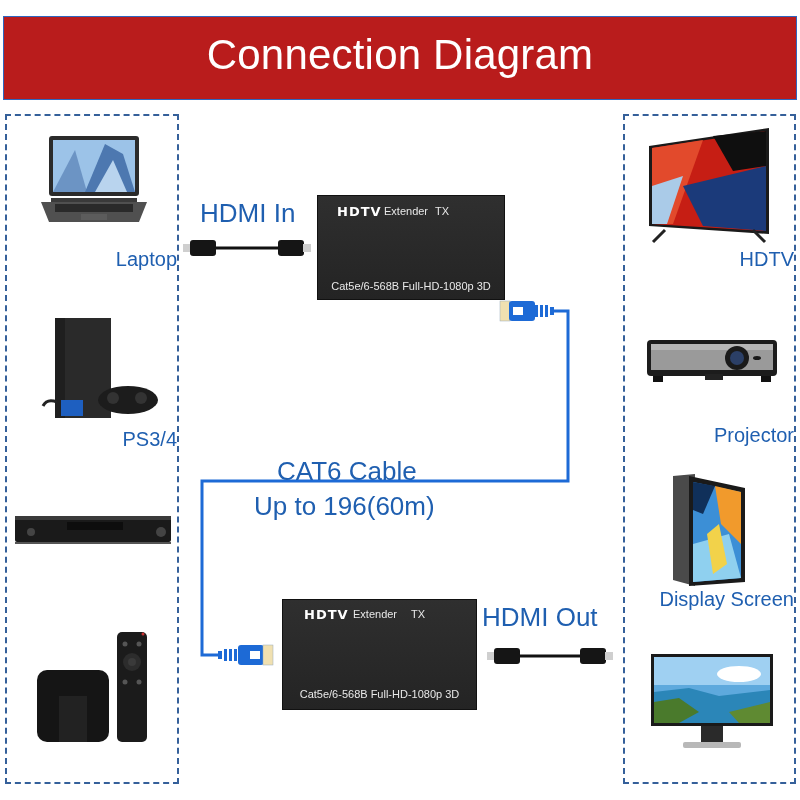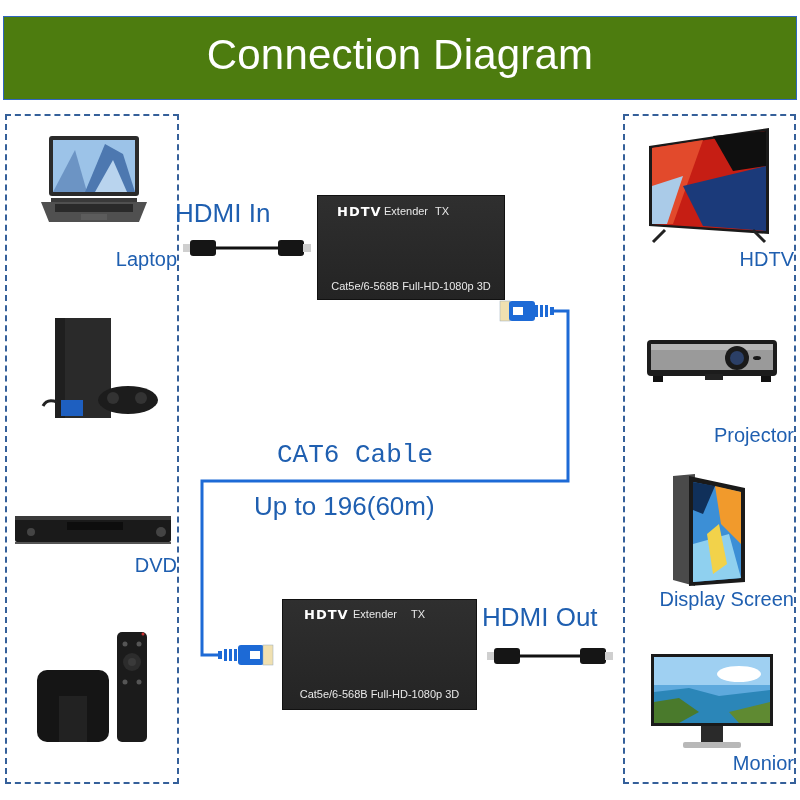--- a/index.html
+++ b/index.html
@@ -1,20 +1,20 @@
 <!DOCTYPE html>
 <html><head>
 <meta charset="utf-8">
 <style>
   html, body { margin: 0; padding: 0; background: #ffffff; }
   body { width: 800px; height: 800px; position: relative; overflow: hidden; font-family: "Liberation Sans", sans-serif; }
   .abs { position: absolute; }
 
   
-  .banner { left: 3px; top: 16px; width: 794px; height: 84px; background: #4d7c0f; border: 1px solid #2f66bf; box-sizing: border-box; }
+  .banner { left: 3px; top: 16px; width: 794px; height: 84px; background: #b91c1c; border: 1px solid #2f66bf; box-sizing: border-box; }
   .banner-title { position: absolute; left: 0; right: 0; top: 14px; text-align: center; color: #ffffff; font-size: 42px; letter-spacing: 0.2px; }
 
   
   .col { border: 2px dashed #35609a; box-sizing: border-box; }
   .col-left { left: 5px; top: 114px; width: 174px; height: 670px; }
   .col-right { left: 623px; top: 114px; width: 173px; height: 670px; }
 
   .dev-label { position: absolute; left: 0; width: 100%; text-align: right; color: #1f5fb0; font-size: 20px; }
   .dev-icon { position: absolute; }
 
@@ -58,32 +58,32 @@
     <svg width="130" height="110" viewBox="0 0 130 110">
       <rect x="22" y="4" width="56" height="100" fill="#2a2a2a"></rect>
       <rect x="22" y="4" width="10" height="100" fill="#1f1f1f"></rect>
       <rect x="28" y="86" width="22" height="16" fill="#1e5fc0"></rect>
       <path d="M10 92 Q14 84 24 88" stroke="#222" stroke-width="3" fill="none"></path>
       <ellipse cx="95" cy="86" rx="30" ry="14" fill="#1c1c1c"></ellipse>
       <circle cx="80" cy="84" r="6" fill="#333"></circle>
       <circle cx="108" cy="84" r="6" fill="#333"></circle>
     </svg>
   </div>
+  <div class="dev-label" style="top:312px;">PS3/4</div>
 
   <div class="dev-icon" style="left:6px; top:396px; width:160px; height:36px;">
     <svg width="160" height="36" viewBox="0 0 160 36">
       <rect x="2" y="4" width="156" height="26" rx="2" fill="#1a1a1a"></rect>
       <rect x="2" y="4" width="156" height="4" fill="#3a3a3a"></rect>
       <rect x="54" y="10" width="56" height="8" fill="#0d0d0d"></rect>
       <circle cx="18" cy="20" r="4" fill="#444"></circle>
       <circle cx="148" cy="20" r="5" fill="#444"></circle>
       <rect x="2" y="30" width="156" height="2" fill="#555"></rect>
     </svg>
   </div>
-  <div class="dev-label" style="top:438px;">DVD</div>
 
   <div class="dev-icon" style="left:28px; top:514px; width:122px; height:112px;">
     <svg width="122" height="112" viewBox="0 0 122 112">
       <rect x="2" y="40" width="72" height="72" rx="10" fill="#151515"></rect>
       <rect x="24" y="66" width="28" height="46" fill="#222"></rect>
       <rect x="82" y="2" width="30" height="110" rx="5" fill="#1b1b1b"></rect>
       <circle cx="97" cy="32" r="9" fill="#2c2c2c"></circle>
       <circle cx="97" cy="32" r="4" fill="#3a3a3a"></circle>
       <circle cx="90" cy="14" r="2.5" fill="#555"></circle>
       <circle cx="104" cy="14" r="2.5" fill="#555"></circle>
@@ -144,21 +144,20 @@
       <rect x="5" y="5" width="116" height="66" fill="#5ea9dd"></rect>
       <rect x="5" y="5" width="116" height="28" fill="#9fd0f2"></rect>
       <ellipse cx="90" cy="22" rx="22" ry="8" fill="#ffffff"></ellipse>
       <polygon points="5,40 40,36 70,44 121,38 121,71 5,71" fill="#2b86b8"></polygon>
       <polygon points="5,50 30,46 50,60 30,71 5,71" fill="#4a7a2c"></polygon>
       <polygon points="80,60 121,50 121,71 90,71" fill="#5f8a32"></polygon>
       <rect x="52" y="74" width="22" height="16" fill="#2a2a2a"></rect>
       <rect x="34" y="90" width="58" height="6" rx="2" fill="#b8b8b8"></rect>
     </svg>
   </div>
-  <div class="dev-label" style="top:636px;">Monior</div>
 </div>
 
 <svg width="800" height="800" viewBox="0 0 800 800">
 
   <polyline points="550,311 568,311 568,481 202,481 202,655 222,655" fill="none" stroke="#1d6ad6" stroke-width="3"></polyline>
 
   <g>
     <rect x="183" y="244" width="8" height="8" fill="#cfcfcf"></rect>
     <rect x="190" y="240" width="26" height="16" rx="3" fill="#151515"></rect>
     <line x1="216" y1="248" x2="278" y2="248" stroke="#111" stroke-width="3"></line>
@@ -188,23 +187,23 @@
     <rect x="218" y="651" width="4" height="8" fill="#1d6ad6"></rect>
     <rect x="224" y="649" width="3" height="12" fill="#1d6ad6"></rect>
     <rect x="229" y="649" width="3" height="12" fill="#1d6ad6"></rect>
     <rect x="234" y="649" width="3" height="12" fill="#1d6ad6"></rect>
     <rect x="238" y="645" width="26" height="20" rx="3" fill="#1d6ad6"></rect>
     <rect x="250" y="651" width="10" height="8" fill="#ffffff"></rect>
     <rect x="263" y="645" width="10" height="20" fill="#f0e0b0" stroke="#9ab" stroke-width="0.5"></rect>
   </g>
 </svg>
 
-<div class="lbl blue-text" style="left:175px; top:198px;">HDMI In</div>
+<div class="lbl blue-text" style="left:200px; top:198px;">HDMI In</div>
 <div class="lbl blue-text" style="left:482px; top:602px;">HDMI Out</div>
-<div class="lbl blue-text" style="left:277px; top:440px;font-family:Liberation Mono, monospace;">CAT6 Cable</div>
+<div class="lbl blue-text" style="left:277px; top:456px;">CAT6 Cable</div>
 <div class="lbl blue-text" style="left:254px; top:491px;text-align:right;">Up to 196(60m)</div>
 
 <div class="abs extender ext-top">
   <div class="ext-brand" style="left:19px; top:8px;">HDTV</div>
   <div class="ext-text" style="left:66px; top:9px;">Extender</div>
   <div class="ext-text" style="left:117px; top:9px;">TX</div>
   <div class="ext-text" style="left:0; width:100%; text-align:center; top:84px;">Cat5e/6-568B Full-HD-1080p 3D</div>
 </div>
 
 <div class="abs extender ext-bot">

